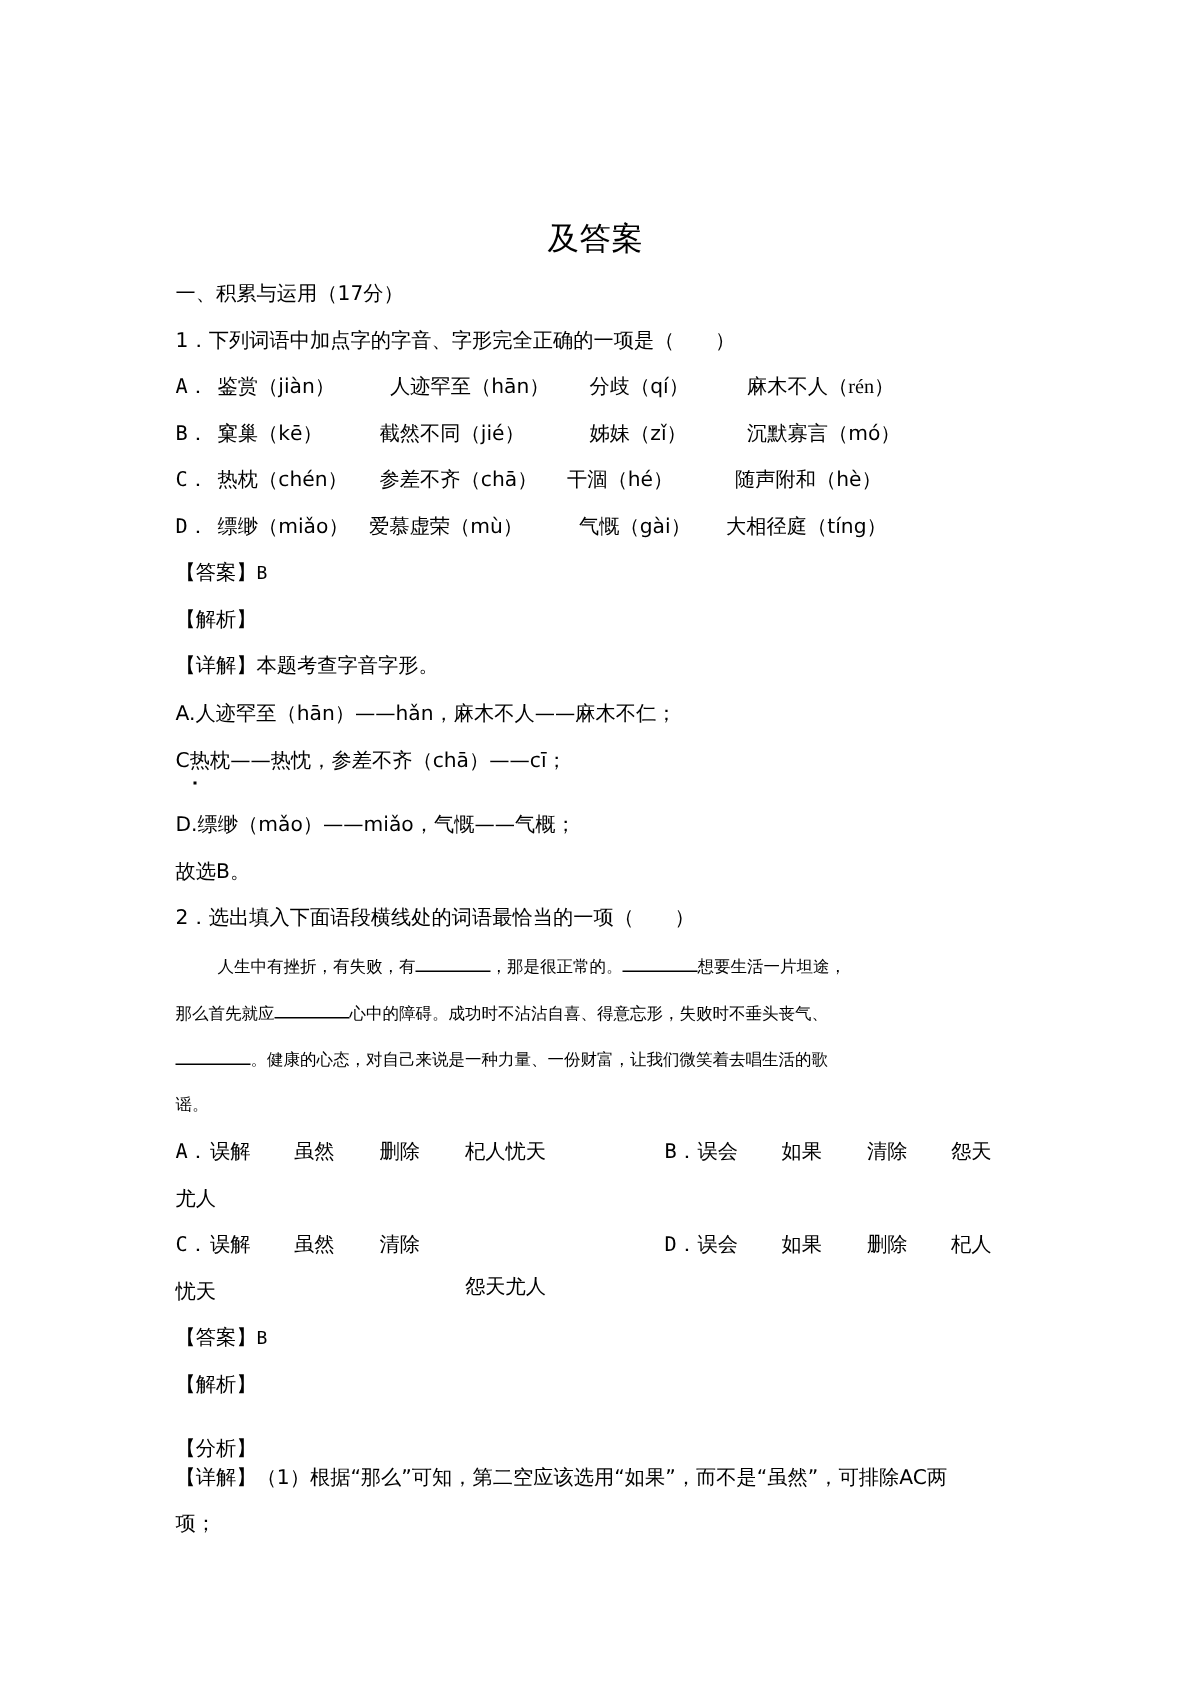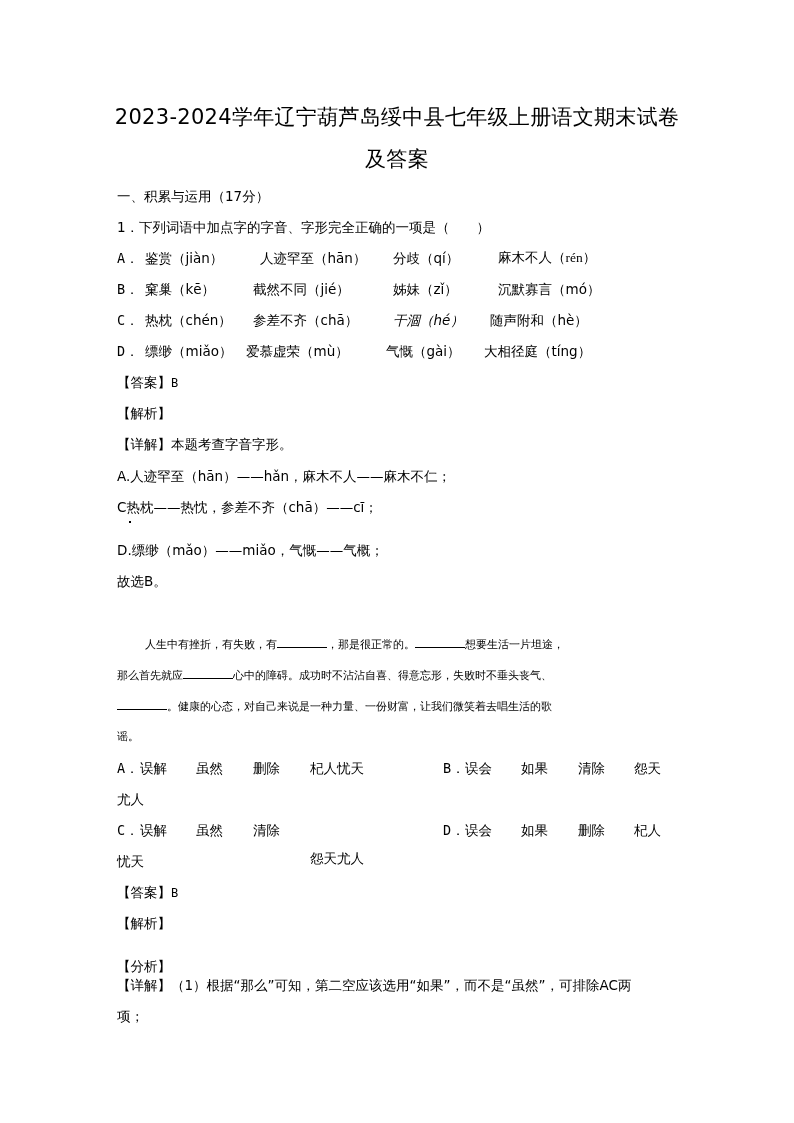--- a/index.html
+++ b/index.html
@@ -66,21 +66,20 @@
       font-size: 11px;
       line-height: 20px;
       white-space: nowrap;
     }
   </style>
 </head>
 <body>
 
 <div class="page">
 
-  <div class="title" style="top:103px;">2023-2024学年辽宁葫芦岛绥中县七年级上册语文期末试卷</div>
   <div class="title" style="top:145px;">及答案</div>
 
   <div class="line" style="top:186px;">一、积累与运用（17分）</div>
 
   <div class="line" style="top:217px;">1．下列词语中加点字的字音、字形完全正确的一项是（　　）</div>
 
   <div>
     <span class="cell mono" style="left:117px; top:248px;">A．</span>
     <span class="cell" style="left:145px; top:248px;">鉴赏（jiàn）</span>
     <span class="cell" style="left:260px; top:248px;">人迹罕至（hān）</span>
@@ -91,21 +90,21 @@
     <span class="cell mono" style="left:117px; top:279px;">B．</span>
     <span class="cell" style="left:145px; top:279px;">窠巢（kē）</span>
     <span class="cell" style="left:253px; top:279px;">截然不同（jié）</span>
     <span class="cell" style="left:393px; top:279px;">姊妹（zǐ）</span>
     <span class="cell" style="left:498px; top:279px;">沉默寡言（mó）</span>
   </div>
   <div>
     <span class="cell mono" style="left:117px; top:310px;">C．</span>
     <span class="cell" style="left:145px; top:310px;">热枕（chén）</span>
     <span class="cell" style="left:253px; top:310px;">参差不齐（chā）</span>
-    <span class="cell" style="left:393px; top:310px;font-style:italic;">干涸（hé）</span>
+    <span class="cell" style="left:378px; top:310px;">干涸（hé）</span>
     <span class="cell" style="left:490px; top:310px;">随声附和（hè）</span>
   </div>
   <div>
     <span class="cell mono" style="left:117px; top:341px;">D．</span>
     <span class="cell" style="left:145px; top:341px;">缥缈（miǎo）</span>
     <span class="cell" style="left:246px; top:341px;">爱慕虚荣（mù）</span>
     <span class="cell" style="left:386px; top:341px;">气慨（gài）</span>
     <span class="cell" style="left:484px; top:341px;">大相径庭（tíng）</span>
   </div>
 
@@ -115,20 +114,21 @@
   <div class="line" style="top:403px;">【解析】</div>
   <div class="line" style="top:434px;">
     <span>【详解】</span><span>本题考查字音字形。</span>
   </div>
   <div class="line" style="top:466px;">A.人迹罕至（hān）——hǎn，麻木不人——麻木不仁；</div>
   <div class="line" style="top:497px;">C热枕——热忱，参差不齐（chā）——cī；</div>
   <div class="emph-dot" style="left:129px; top:521px;"></div>
   <div class="line" style="top:540px;">D.缥缈（mǎo）——miǎo，气慨——气概；</div>
   <div class="line" style="top:571px;">故选B。</div>
 
+  <div class="line" style="top:602px;">2．选出填入下面语段横线处的词语最恰当的一项（　　）</div>
 
   <div class="para-line" style="left:145px; top:633px;">
     <span>人生中有挫折，有失败，有</span><span class="blank"></span><span>，那是很正常的。</span><span class="blank"></span><span>想要生活一片坦途，</span>
   </div>
   <div class="para-line" style="left:117px; top:664px;">
     <span>那么首先就应</span><span class="blank"></span><span>心中的障碍。成功时不沾沾自喜、得意忘形，失败时不垂头丧气、</span>
   </div>
   <div class="para-line" style="left:117px; top:695px;">
     <span class="blank"></span><span>。健康的心态，对自己来说是一种力量、一份财富，让我们微笑着去唱生活的歌</span>
   </div>

